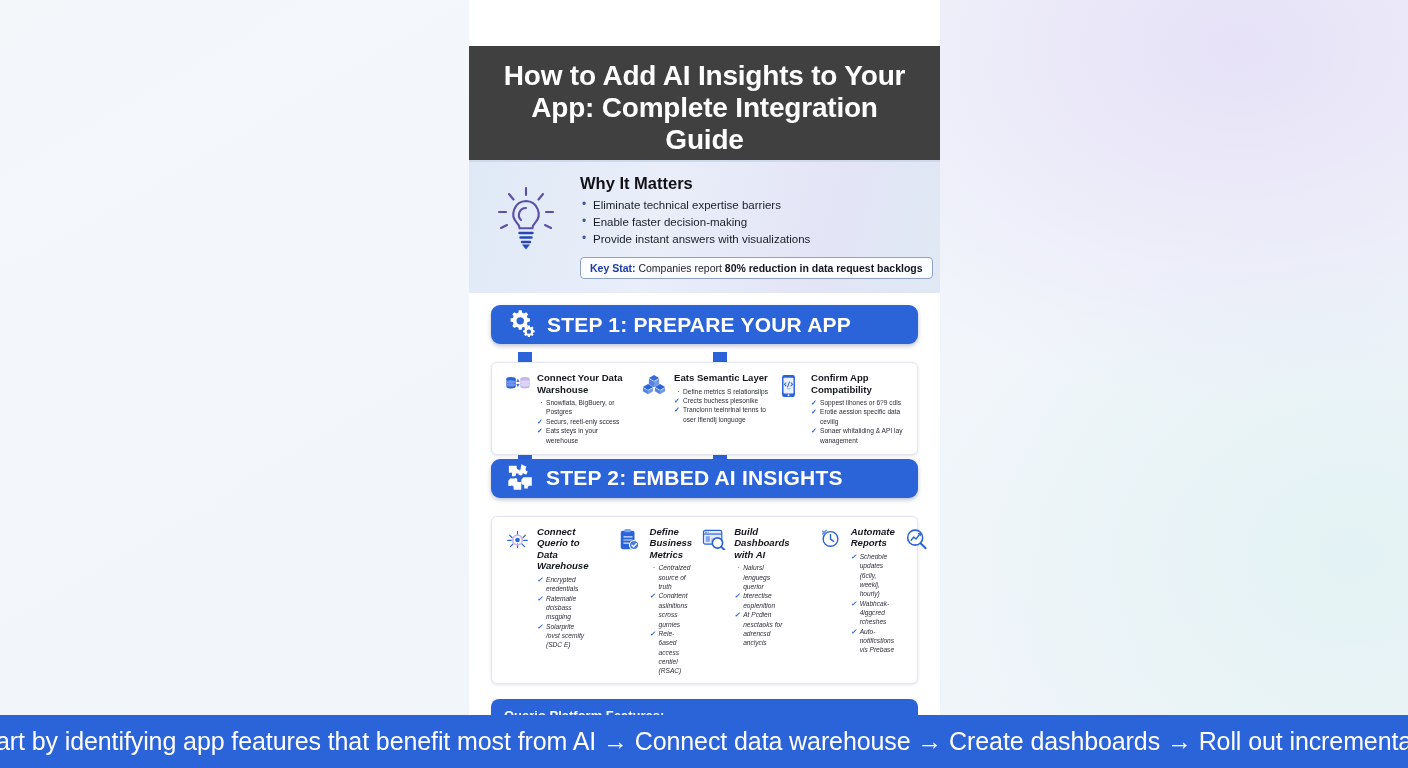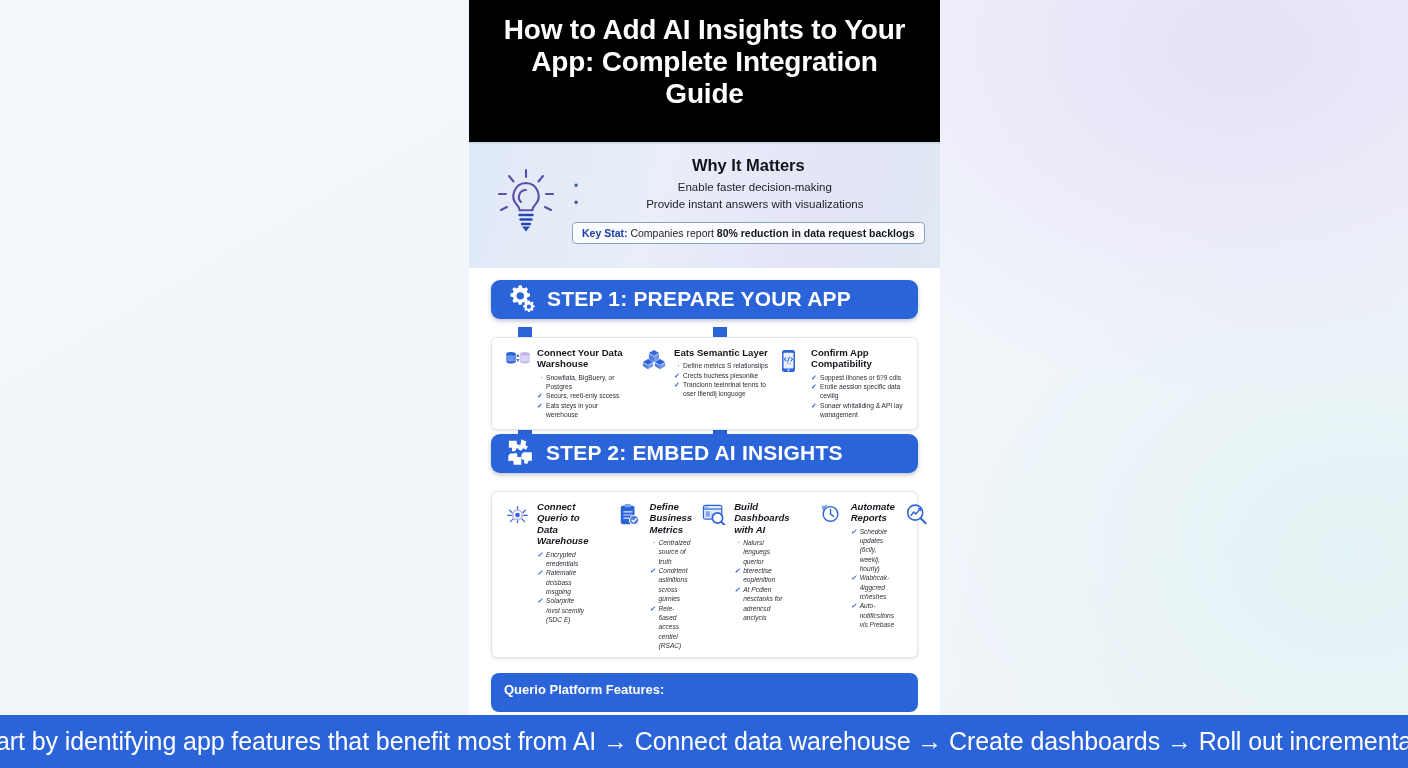--- a/index.html
+++ b/index.html
@@ -16,42 +16,42 @@
   
   .sheet {
     position: absolute;
     left: 469px; top: 0; width: 471px; height: 719px;
     background: #ffffff;
     overflow: hidden;
   }
 
   
   .title-band {
-    background: #000000;
-    padding: 14px 22px 32px;
+    background: #404040;
+    padding: 14px 22px 4px;
     text-align: center;
+    margin-top: 46px;
   }
   .title-band h1 {
     color: #ffffff;
     font-size: 28px;
     line-height: 1.14;
     font-weight: bold;
     letter-spacing: -0.2px;
   }
 
   
   .why {
     background: linear-gradient(105deg, #dfe9f6 0%, #e9eef9 40%, #e3e4f6 75%, #dfe9f3 100%);
     padding: 12px 22px 14px;
     display: flex;
-    gap: 11px;
+    gap: 19px;
     align-items: flex-start;
     border-top: 2px solid #cfd9ea;
     min-height: 126px;
-    text-align: center;
   }
   .bulb { width: 70px; flex: 0 0 70px; padding-top: 6px; }
   .why-body { flex: 1; }
   .why-body h2 {
     font-size: 16.5px; color: #111318; font-weight: bold; margin-bottom: 4px;
   }
   .why-list { list-style: none; }
   .why-list li {
     font-size: 11.5px; color: #1b1d24; line-height: 1.49; padding-left: 13px; position: relative;
   }
@@ -184,20 +184,21 @@
         </g>
         <g fill="none" stroke="#2647b5" stroke-width="2.4" stroke-linecap="round">
           <path d="M28.5 53 h13 M29.5 57.5 h11 M31 62 h8"></path>
         </g>
         <path d="M31 64.5 h8 l-4 5 z" fill="#2647b5"></path>
       </svg>
     </div>
     <div class="why-body">
       <h2>Why It Matters</h2>
       <ul class="why-list">
+        <li>Eliminate technical expertise barriers</li>
         <li>Enable faster decision-making</li>
         <li>Provide instant answers with visualizations</li>
       </ul>
       <div class="keystat"><b class="lbl">Key Stat:</b><span> Companies report </span><b class="hl">80% reduction in data request backlogs</b></div>
     </div>
   </div>
 
   <div class="steps">
 
     <div class="arrow-col" style="left:49px; top:59px; height:36px;"></div>

